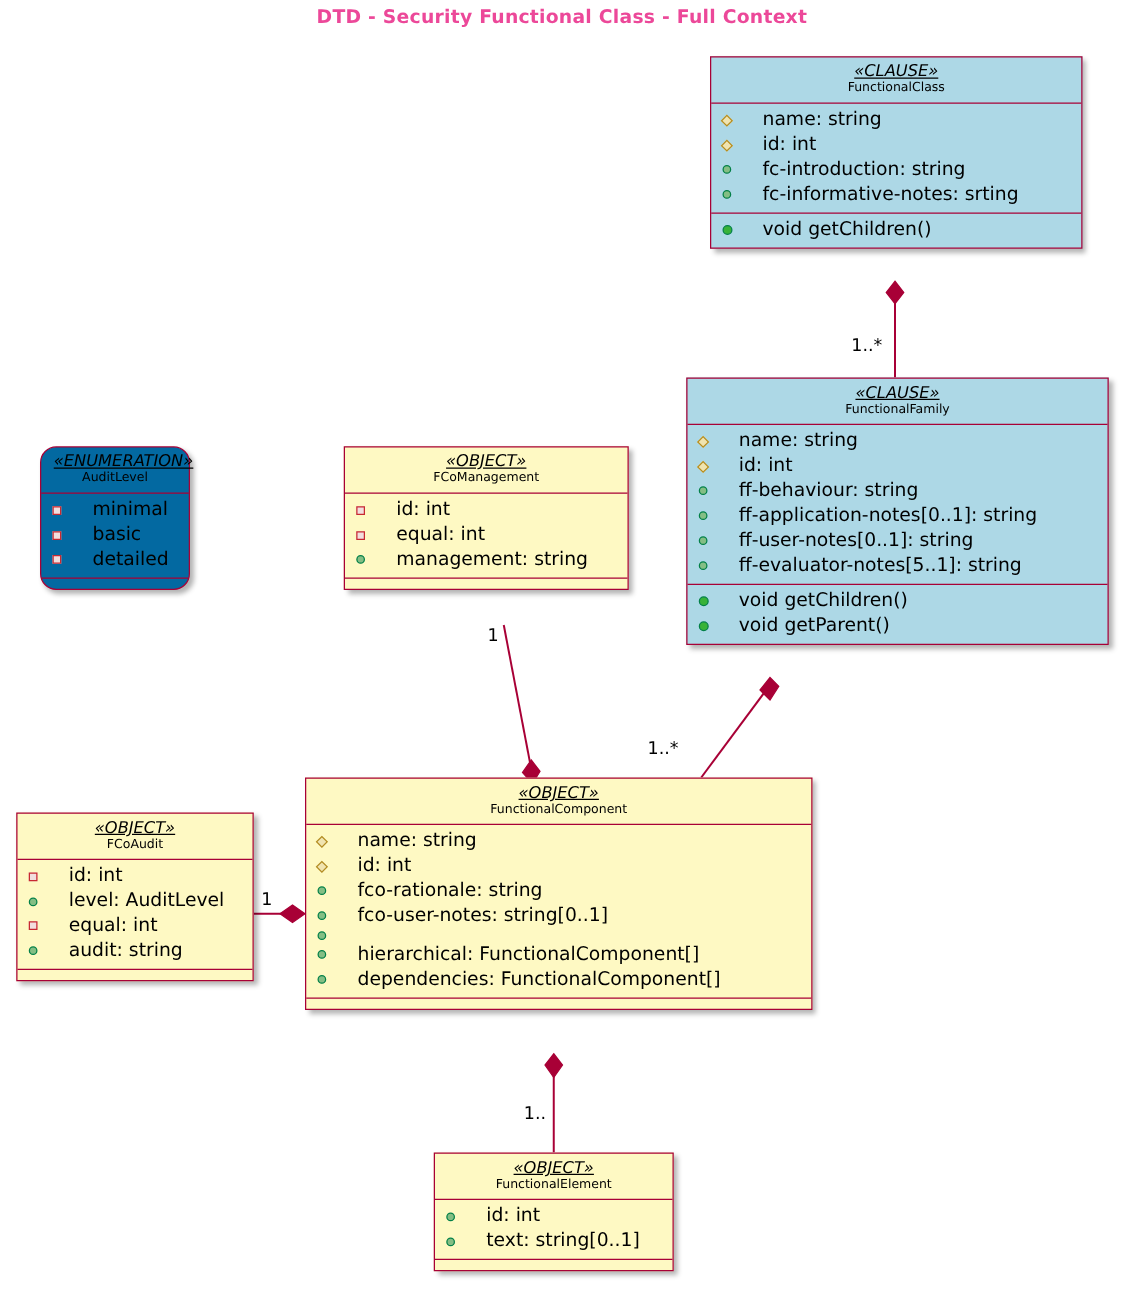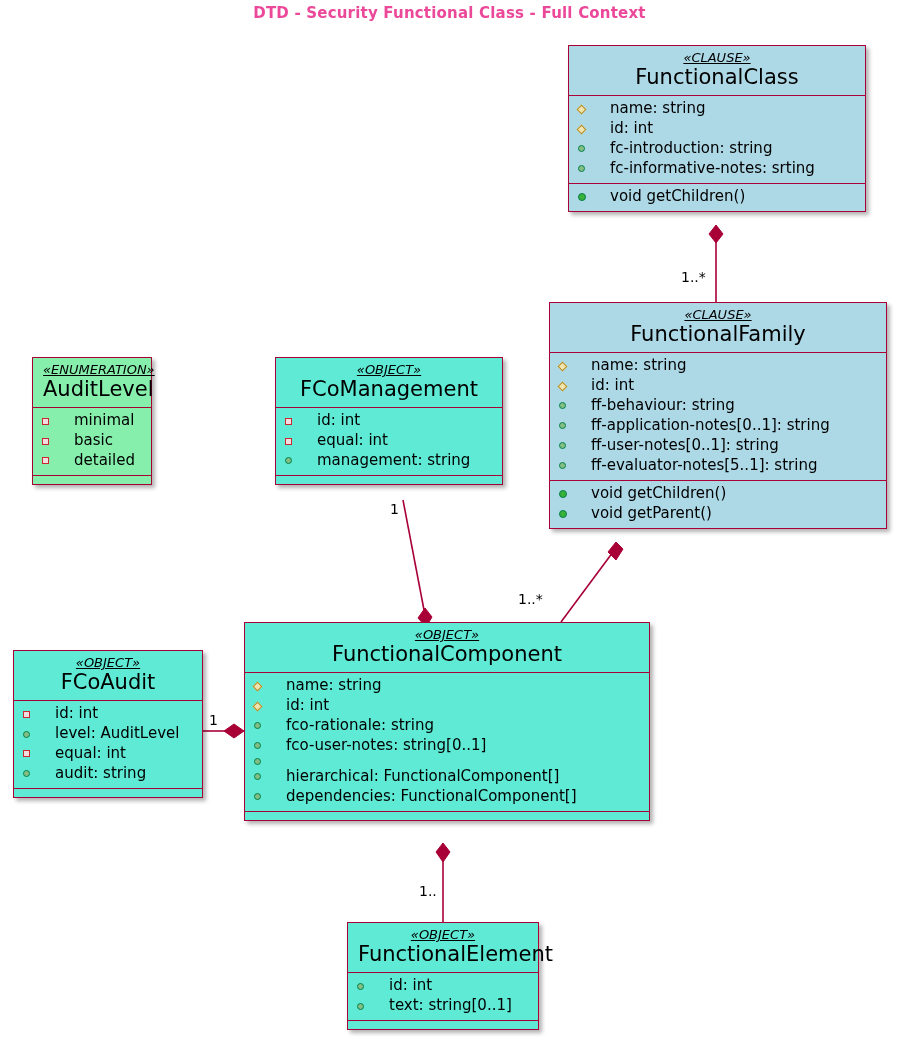--- a/index.html
+++ b/index.html
@@ -27,38 +27,38 @@
   }
   .uml-class {
     position: absolute;
     box-sizing: border-box;
     border: 1px solid #A80036;
     box-shadow: 3px 3px 4px rgba(0,0,0,0.30);
     font-size: 15px;
     color: #000000;
   }
   .uml-class.blue  { background: #ADD8E6; }
-  .uml-class.green { background: #5eead4; }
-  .uml-class.white { background: #86efac; }
+  .uml-class.green { background: #fef9c3; }
+  .uml-class.white { background: #0369a1; border-radius: 13px; }
 
   .cls-header {
     padding: 4px 10px 5px 10px;
     text-align: center;
     line-height: 1.18;
     border-bottom: 1px solid #A80036;
   }
   .cls-stereotype {
     font-style: italic;
     font-size: 13px;
     display: block;
     text-decoration: underline;
   }
   .cls-name {
     display: block;
-    font-size: 21px;
+    font-size: 10px;
   }
   .cls-compartment {
     border-bottom: 1px solid #A80036;
     padding: 3px 8px 4px 8px;
   }
   .cls-compartment:last-child { border-bottom: none; }
   .cls-compartment.empty { height: 8px; padding: 0; }
 
   .member {
     white-space: nowrap;

